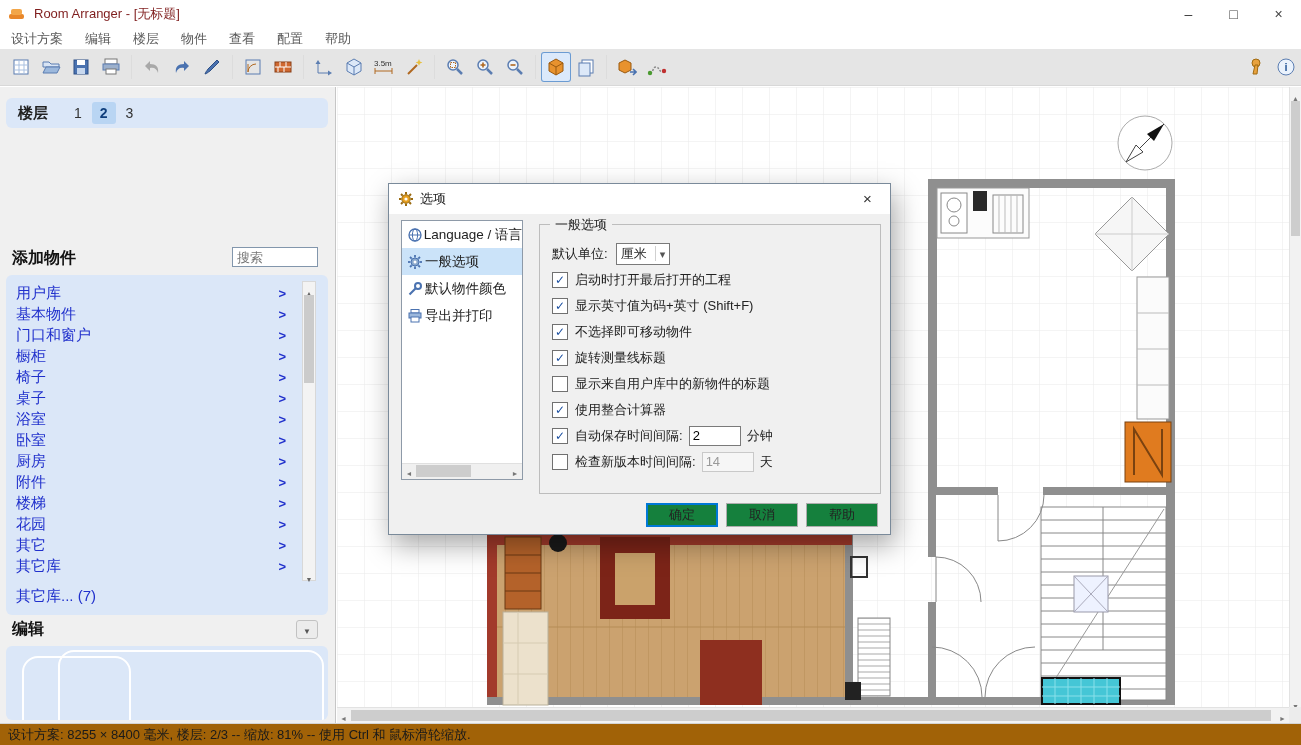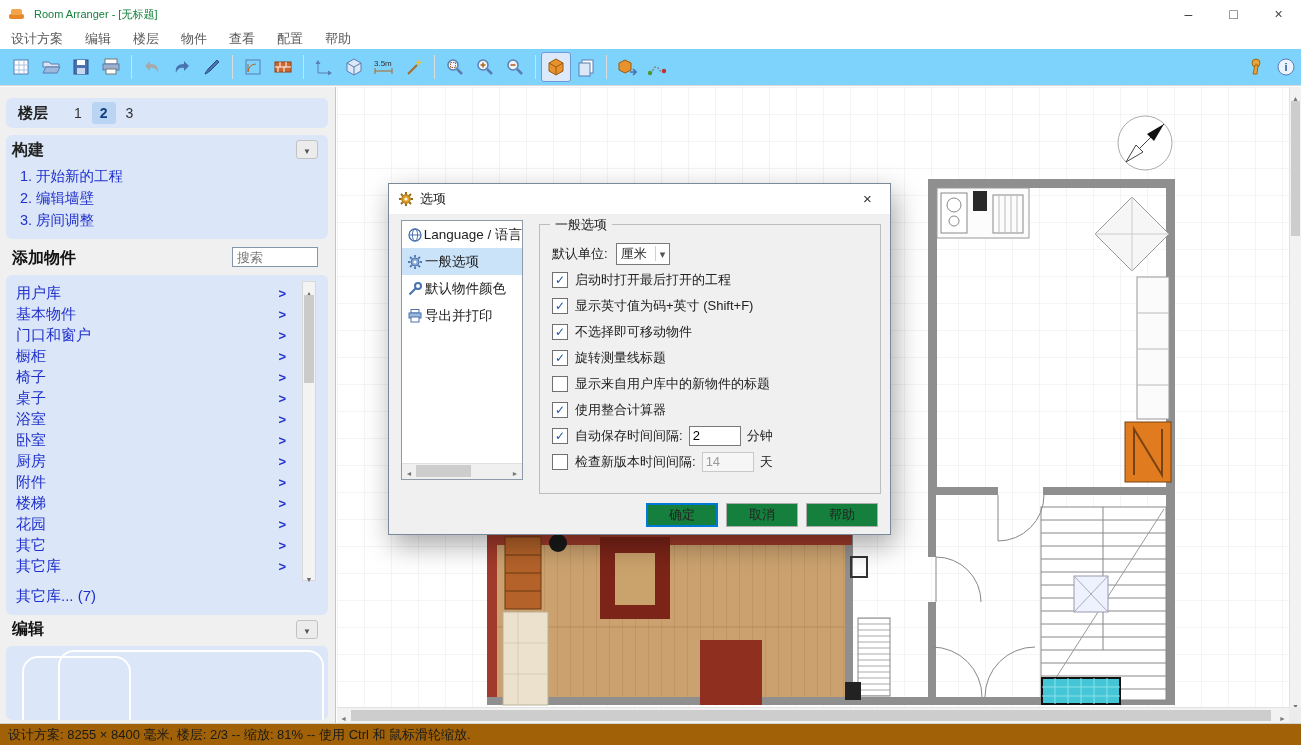--- a/index.html
+++ b/index.html
@@ -2,30 +2,30 @@
 <html><head>
 <meta charset="utf-8">
 <style>
   html,body{margin:0;padding:0}
   body{width:1301px;height:745px;position:relative;overflow:hidden;background:#fff;
        font-family:"Liberation Sans","DejaVu Sans",sans-serif;color:#222;}
   .abs{position:absolute}
 
   
   #titlebar{left:0;top:0;width:1301px;height:28px;background:#fff;display:flex;align-items:center}
-  #titlebar .title{font-size:11px;color:#15803d;margin-left:8px}
+  #titlebar .title{font-size:13px;color:#7f1d1d;margin-left:8px}
   .win-ctrls{margin-left:auto;display:flex}
   .win-ctrls span{width:45px;text-align:center;line-height:28px;font-size:14px;color:#444;cursor:default}
 
   
   #menubar{left:0;top:28px;width:1301px;height:21px;background:#fff;display:flex;align-items:center}
   #menubar span{padding:0 11px;font-size:13px;color:#5a5a5a}
 
   
-  #toolbar{left:0;top:49px;width:1301px;height:37px;background:#7dd3fc;
+  #toolbar{left:0;top:49px;width:1301px;height:37px;background:#e5e5e5;
            border-bottom:1px solid #d8d8d8;display:flex;align-items:center;padding-left:6px;box-sizing:border-box}
   .tbtn{width:30px;height:30px;display:flex;align-items:center;justify-content:center;border-radius:3px;flex:0 0 auto}
   .tbtn.active{background:#dbe9fb;box-shadow:0 0 0 1px #6b9bd2 inset}
   .tsep{width:1px;height:24px;background:#dcdcdc;margin:0 5px;flex:0 0 auto}
   .tspacer{flex:1}
 
   
   #sidebar{left:0;top:87px;width:336px;height:636px;background:#f0f0f0;border-right:1px solid #c6c6c6;box-sizing:border-box}
   .blue-panel{position:absolute;left:6px;width:322px;background:#dbe7f8;border-radius:6px}
   .side-header{position:absolute;left:6px;width:322px;font-size:16px;font-weight:bold;color:#111}
@@ -287,27 +287,20 @@
 
 <div id="sidebar" class="abs">
 
   <div id="floors-panel" class="blue-panel">
     <span class="flabel">楼层</span>
     <span class="floor-tab">1</span>
     <span class="floor-tab active">2</span>
     <span class="floor-tab">3</span>
   </div>
 
-  <div id="build-panel" class="blue-panel">
-    <span class="side-header-in">构建</span>
-    <span class="collapse-btn" style="top:5px"></span>
-    <span class="build-step" style="top:32px">1. 开始新的工程</span>
-    <span class="build-step" style="top:54px">2. 编辑墙壁</span>
-    <span class="build-step" style="top:76px">3. 房间调整</span>
-  </div>
 
   <div id="add-header" class="side-header">
     <span class="hlabel">添加物件</span>
     <input id="search-input" placeholder="搜索" style="">
   </div>
 
   <div id="cat-panel" class="blue-panel">
     <div id="cat-list">
       <div class="cat-row">
           <span>用户库</span>

